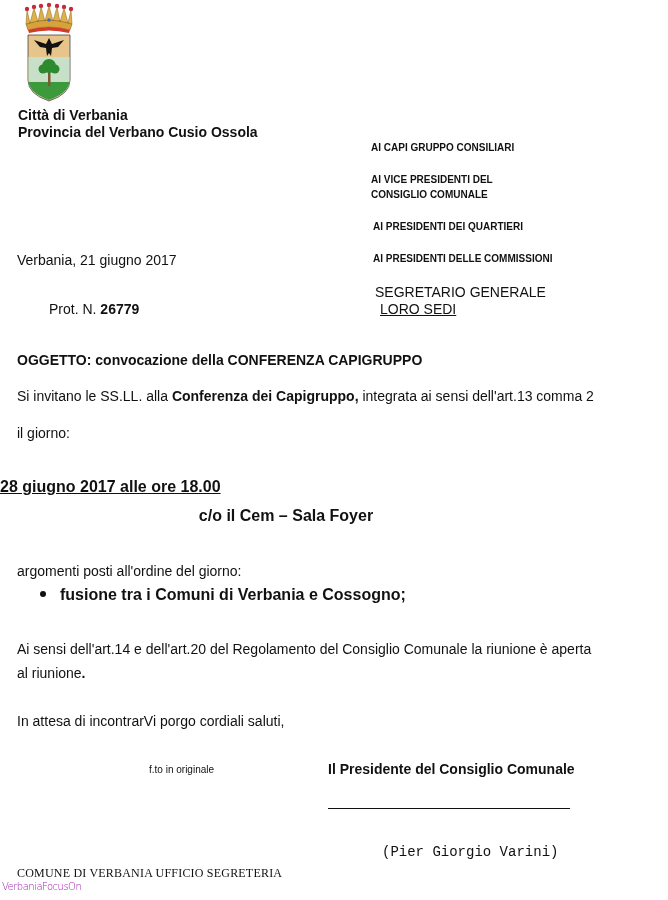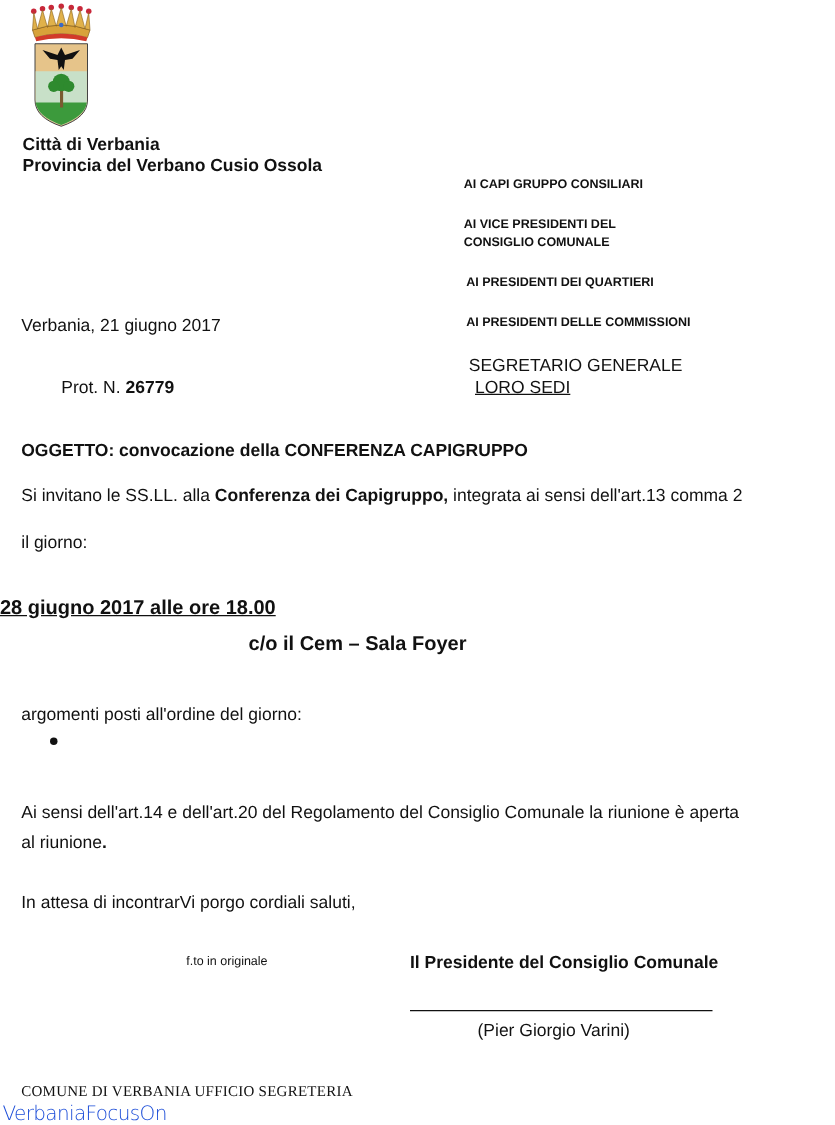--- a/index.html
+++ b/index.html
@@ -6,21 +6,21 @@
   body { width:668px; height:900px; position:relative; overflow:hidden;
          font-family:"Liberation Sans", sans-serif; color:#111; }
   .abs { position:absolute; white-space:nowrap; }
   .t14 { font-size:14px; }
   .t13 { font-size:10px;font-weight:bold; }
   .b { font-weight:bold; }
   .u { text-decoration:underline; }
   #crest { left:18px; top:2px; width:62px; height:100px; }
   .sigline { position:absolute; left:328px; top:808px; width:242px; height:0; border-top:1px solid #111; }
   .footer-serif { font-family:"Liberation Serif", serif; font-size:12px; letter-spacing:0.2px; }
-  .watermark { font-family:"DejaVu Sans", sans-serif; font-size:16px; font-weight:300; color:#1d4ed8; letter-spacing:-0.5px; }
+  .watermark { font-family:"DejaVu Sans", sans-serif; font-size:10px; font-weight:300; color:#a21caf; letter-spacing:-0.5px; }
   .bullet { display:inline-block; width:6px; height:6px; background:#111; border-radius:50%; vertical-align:middle; margin-right:14px; position:relative; top:-2px; }
 </style>
 </head>
 <body>
 
 <svg id="crest" class="abs" viewBox="0 0 62 100">
 
   <path d="M8 22 Q31 14 54 22 L52 28 Q31 22 10 28 Z" fill="#d8a23a" stroke="#8a6420" stroke-width="0.6"></path>
   <path d="M10 28 Q31 22 52 28 L51 31 Q31 26 11 31 Z" fill="#d23a2a"></path>
   <g fill="#c8283a">
@@ -63,26 +63,26 @@
 
 <div class="abs t14 b" style="left:17px;top:352px;">OGGETTO: convocazione della CONFERENZA CAPIGRUPPO</div>
 
 <div class="abs t14" style="left:17px;top:388px;"><span>Si invitano le SS.LL. alla </span><b>Conferenza dei Capigruppo,</b><span> integrata ai sensi dell'art.13 comma 2</span></div>
 <div class="abs t14" style="left:17px;top:425px;">il giorno:</div>
 
 <div class="abs b u" style="left:0;width:668px;text-align:left;top:478px;font-size:16px;">28 giugno 2017 alle ore 18.00</div>
 <div class="abs b" style="left:0;width:572px;text-align:center;top:507px;font-size:16px;">c/o il Cem  – Sala Foyer</div>
 
 <div class="abs t14" style="left:17px;top:563px;">argomenti posti all'ordine del giorno:</div>
-<div class="abs b" style="left:40px;top:586px;font-size:16px;"><span class="bullet"></span></div>
+<div class="abs b" style="left:40px;top:586px;font-size:16px;"><span class="bullet"></span><span>fusione tra i Comuni di Verbania e Cossogno;</span></div>
 
 <div class="abs t14" style="left:17px;top:641px;">Ai sensi dell'art.14 e dell'art.20 del Regolamento del Consiglio Comunale la riunione è aperta</div>
 <div class="abs t14" style="left:17px;top:665px;"><span>al riunione</span><b>.</b></div>
 
 <div class="abs t14" style="left:17px;top:713px;">In attesa di incontrarVi porgo cordiali saluti,</div>
 
 <div class="abs" style="left:149px;top:764px;font-size:10px;">f.to in originale</div>
 <div class="abs t14 b" style="left:328px;top:761px;">Il  Presidente del Consiglio Comunale</div>
 <div class="sigline"></div>
-<div class="abs t14" style="left:382px;top:816px;">(Pier Giorgio Varini)</div>
+<div class="abs t14" style="left:382px;top:844px;font-family:Liberation Mono, monospace;">(Pier Giorgio Varini)</div>
 
 <div class="abs footer-serif" style="left:17px;top:866px;">COMUNE DI VERBANIA UFFICIO SEGRETERIA</div>
 <div class="abs watermark" style="left:2px;top:881px;">VerbaniaFocusOn</div>
 
 </body></html>

